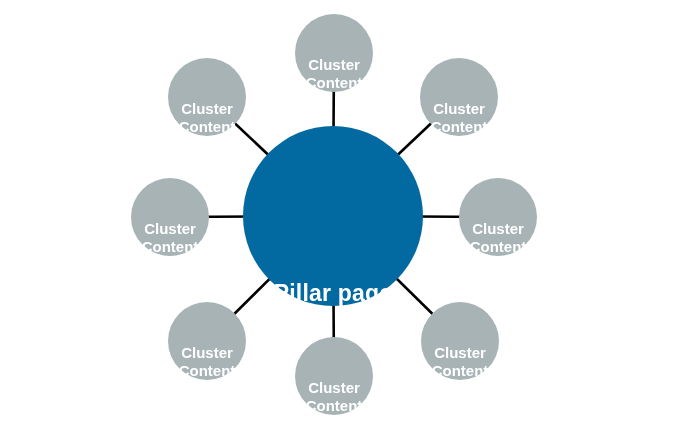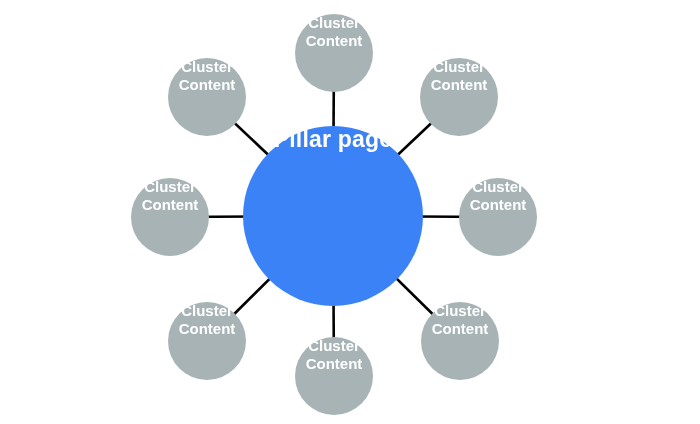--- a/index.html
+++ b/index.html
@@ -24,21 +24,21 @@
     left: 0;
     top: 0;
     width: 700px;
     height: 424px;
     display: block;
   }
   .node {
     position: absolute;
     border-radius: 50%;
     display: flex;
-    align-items: flex-start;
+    align-items: flex-end;
     justify-content: center;
     text-align: center;
     font-weight: bold;
     box-sizing: border-box;
   }
   .satellite-node {
     font-size: 15px;
     line-height: 18px;
   }
   .satellite-node .node-label {
@@ -59,21 +59,21 @@
       <line x1="333" y1="216" x2="334" y2="53" stroke="#000000" stroke-width="2.6"></line>
       <line x1="333" y1="216" x2="459" y2="97" stroke="#000000" stroke-width="2.6"></line>
       <line x1="333" y1="216" x2="498" y2="217" stroke="#000000" stroke-width="2.6"></line>
       <line x1="333" y1="216" x2="460" y2="341" stroke="#000000" stroke-width="2.6"></line>
       <line x1="333" y1="216" x2="334" y2="376" stroke="#000000" stroke-width="2.6"></line>
       <line x1="333" y1="216" x2="207" y2="341" stroke="#000000" stroke-width="2.6"></line>
       <line x1="333" y1="216" x2="170" y2="217" stroke="#000000" stroke-width="2.6"></line>
       <line x1="333" y1="216" x2="207" y2="97" stroke="#000000" stroke-width="2.6"></line>
     </svg>
 
-  <div id="center-node" class="node center-node" style="left: 243px; top: 126px; width: 180px; height: 180px; background: #3b82f6; color: rgb(255, 255, 255);">
+  <div id="center-node" class="node center-node" style="left: 243px; top: 126px; width: 180px; height: 180px; background: #0369a1; color: rgb(255, 255, 255);">
     <span class="node-label">Pillar page</span>
   </div>
 
 <div class="node satellite-node" style="left: 295px; top: 14px; width: 78px; height: 78px; background: rgb(167, 179, 181); color: rgb(255, 255, 255);">
       <span class="node-label">Cluster Content</span>
     </div>
     <div class="node satellite-node" style="left: 420px; top: 58px; width: 78px; height: 78px; background: rgb(167, 179, 181); color: rgb(255, 255, 255);">
       <span class="node-label">Cluster Content</span>
     </div>
     <div class="node satellite-node" style="left: 459px; top: 178px; width: 78px; height: 78px; background: rgb(167, 179, 181); color: rgb(255, 255, 255);">

